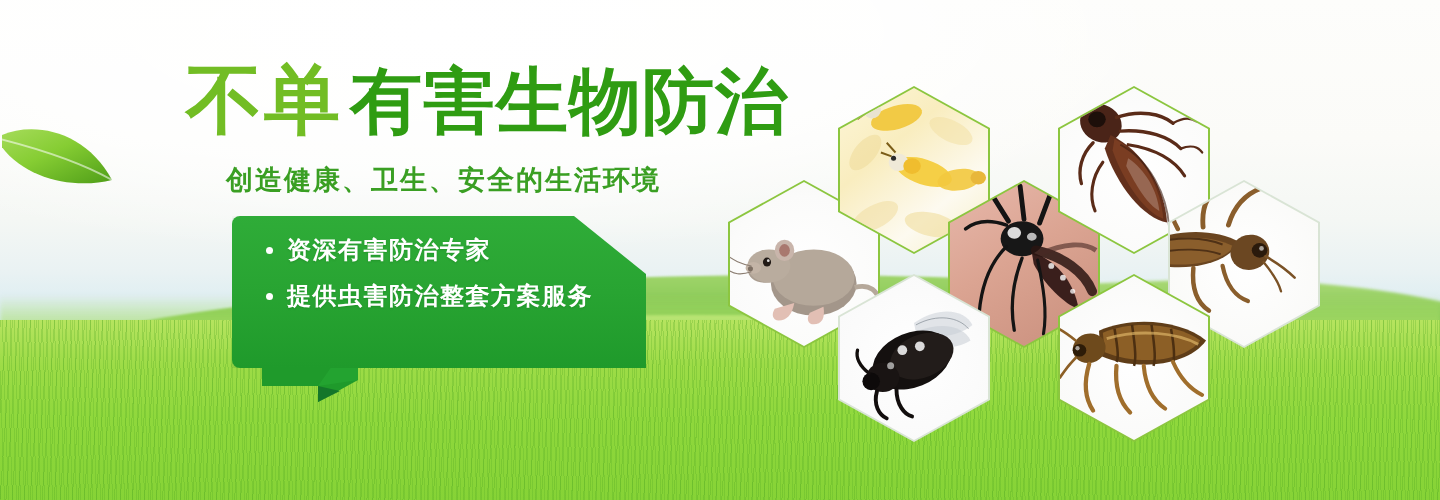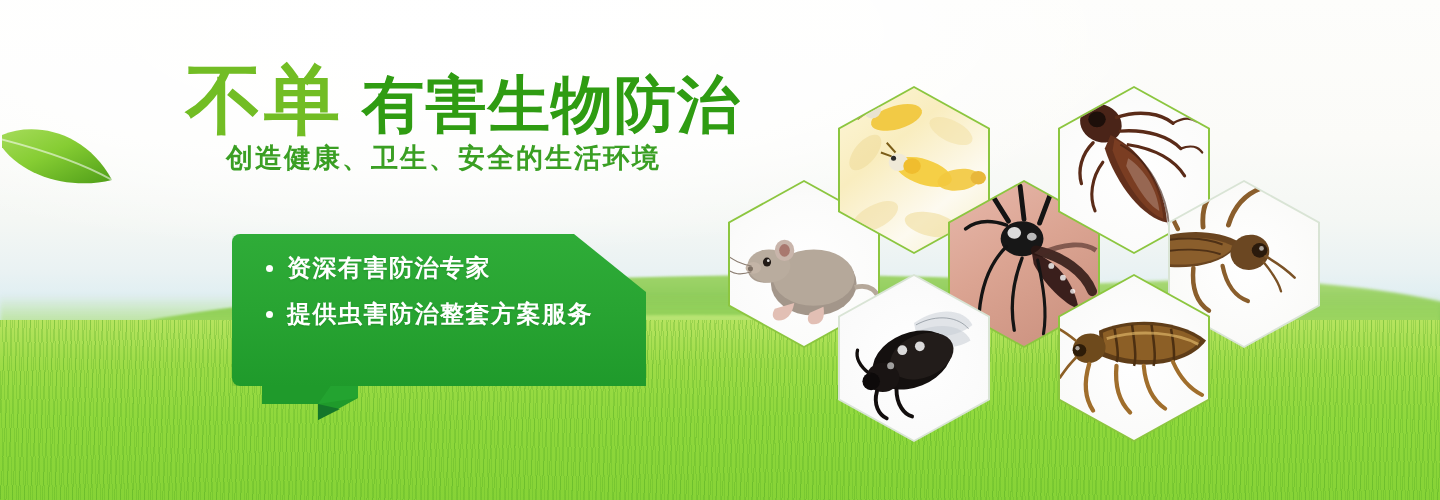--- a/index.html
+++ b/index.html
@@ -114,43 +114,43 @@
     text-align: center;
   }
   .head-accent {
     font-size: 76px;
     font-weight: bold;
     color: #72bd24;
     letter-spacing: 2px;
     text-shadow: 0 0 10px rgba(255,255,255,0.95), 0 0 22px rgba(255,255,255,0.9);
   }
   .head-main {
-    font-size: 62px;
+    font-size: 72px;
     font-weight: bold;
     color: #2f9c12;
     letter-spacing: 1px;
-    margin-left: 20px;
+    margin-left: 8px;
     text-shadow: 0 0 8px rgba(255,255,255,0.9);
   }
   .subtitle {
-    margin-top: 2px;
+    margin-top: 24px;
     margin-left: 40px;
     font-size: 27px;
     font-weight: bold;
     color: #3a9f23;
     letter-spacing: 2px;
     white-space: nowrap;
     text-shadow: 0 0 7px rgba(255,255,255,0.9);
   }
 
   
   .feature-wrap {
     position: absolute;
     left: 232px;
-    top: 234px;
+    top: 216px;
     z-index: 7;
   }
   .feature-panel {
     position: relative;
     width: 414px;
     height: 152px;
     background: linear-gradient(to bottom, #2fac38 0%, #28a432 50%, #1f9a2b 100%);
     border-radius: 8px 0 0 8px;
     clip-path: polygon(0 0, 342px 0, 414px 58px, 414px 152px, 0 152px);
     box-shadow: 0 3px 8px rgba(30,110,30,0.28);

